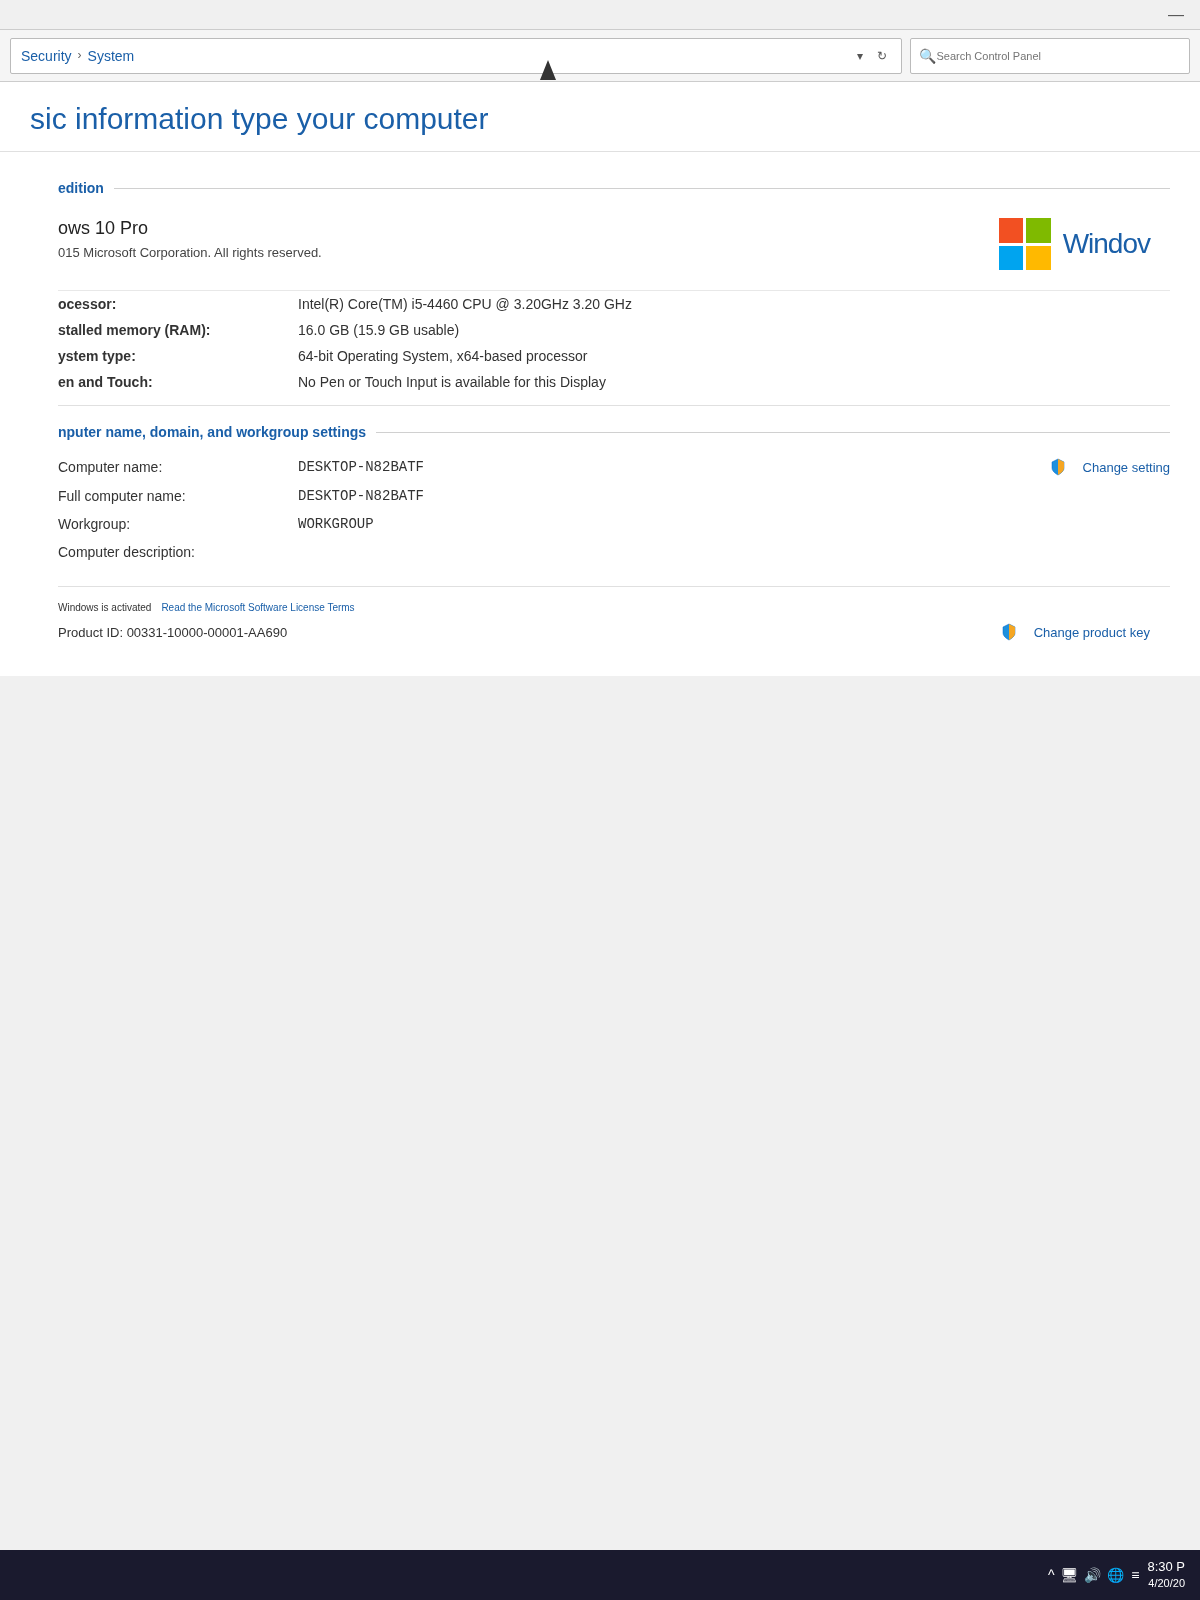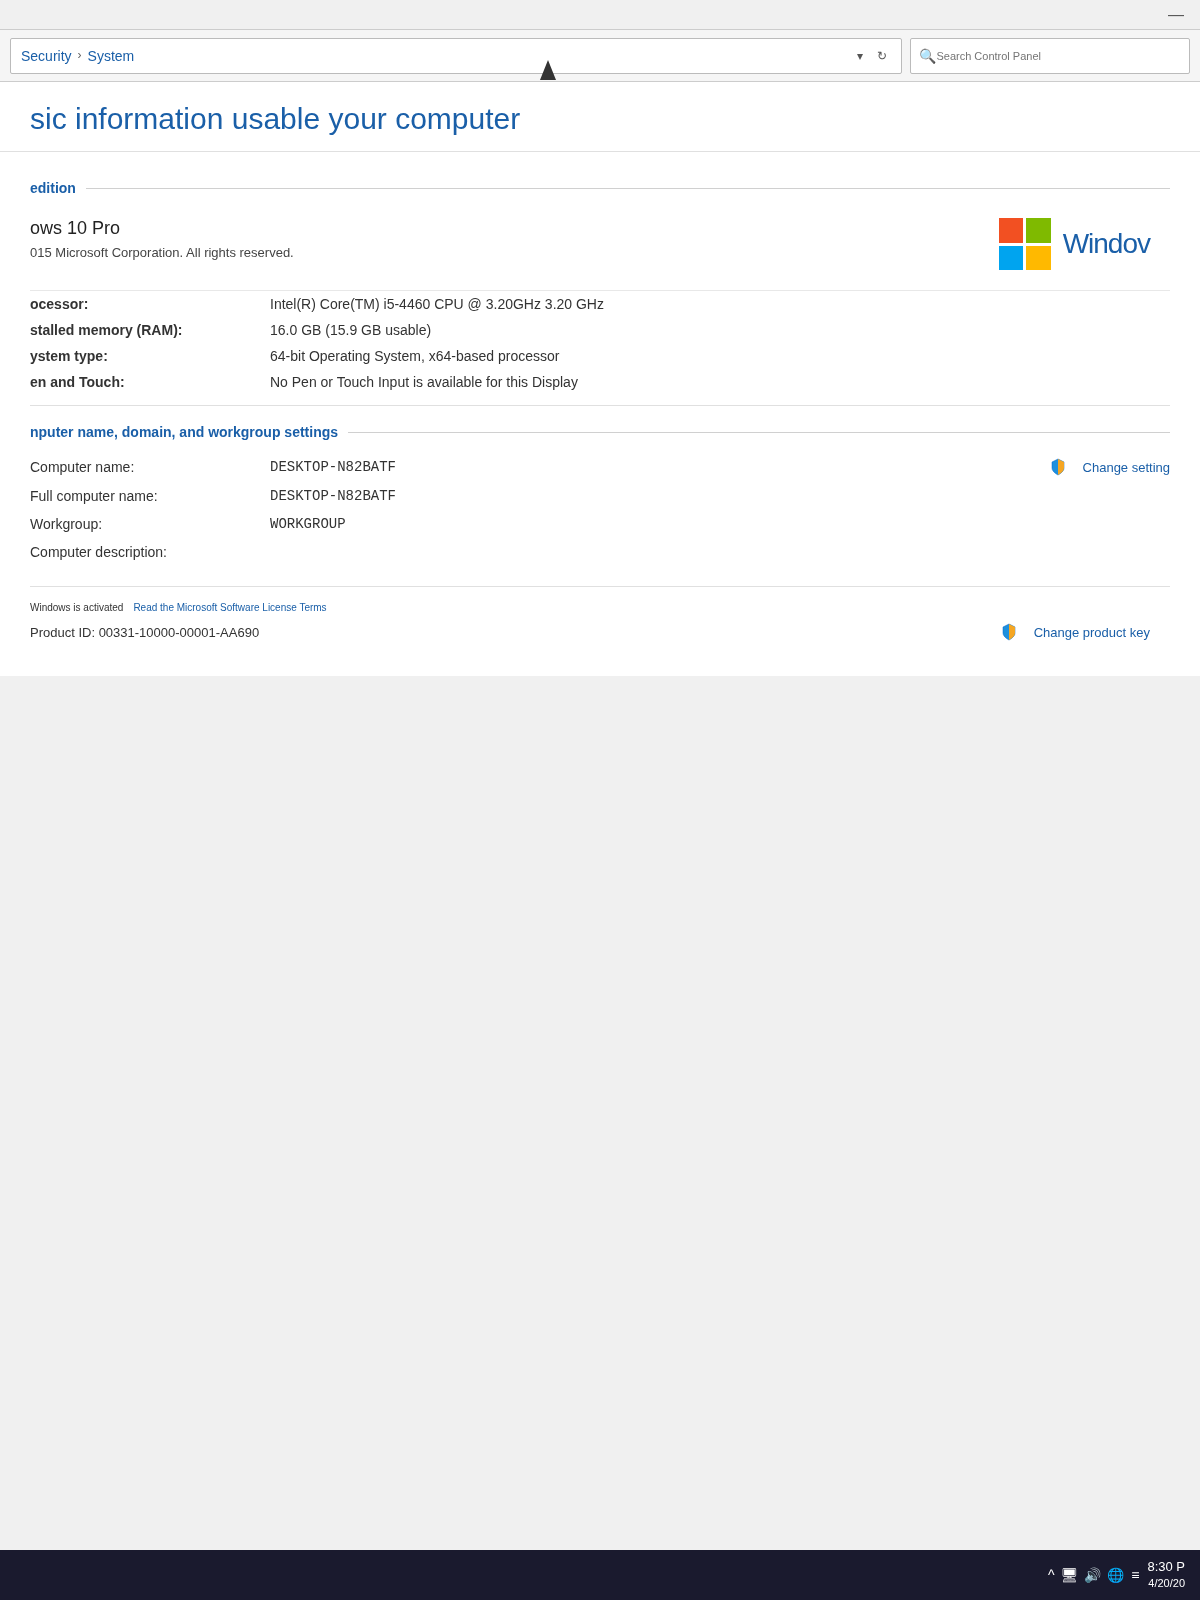--- a/index.html
+++ b/index.html
@@ -101,20 +101,21 @@
     .page-title {
       color: #1a5fa8;
       font-size: 30px;
       font-weight: 300;
       padding: 20px 30px 15px 30px;
       border-bottom: 1px solid #e0e0e0;
     }
 
     .content-body {
       padding: 10px 30px 30px 30px;
+      margin-left: 28px;
     }
 
     
     .section-header {
       display: flex;
       align-items: center;
       margin: 18px 0 12px 0;
       color: #1a5fa8;
       font-size: 14px;
       font-weight: 600;
@@ -375,21 +376,21 @@
     <span class="search-icon-cp">🔍</span>
     <input type="text" placeholder="Search Control Panel" style="">
   </div>
 </div>
 
 <div class="cursor-indicator"></div>
 
 <div class="main-wrapper">
   <div class="main-content">
 
-    <div class="page-title">sic information usable your computer</div>
+    <div class="page-title">sic information type your computer</div>
 
     <div class="content-body">
 
       <div class="section-header">
         <span class="section-header-text">edition</span>
       </div>
 
       <div class="edition-section">
         <div class="edition-info">
           <div class="edition-name">ows 10 Pro</div>

